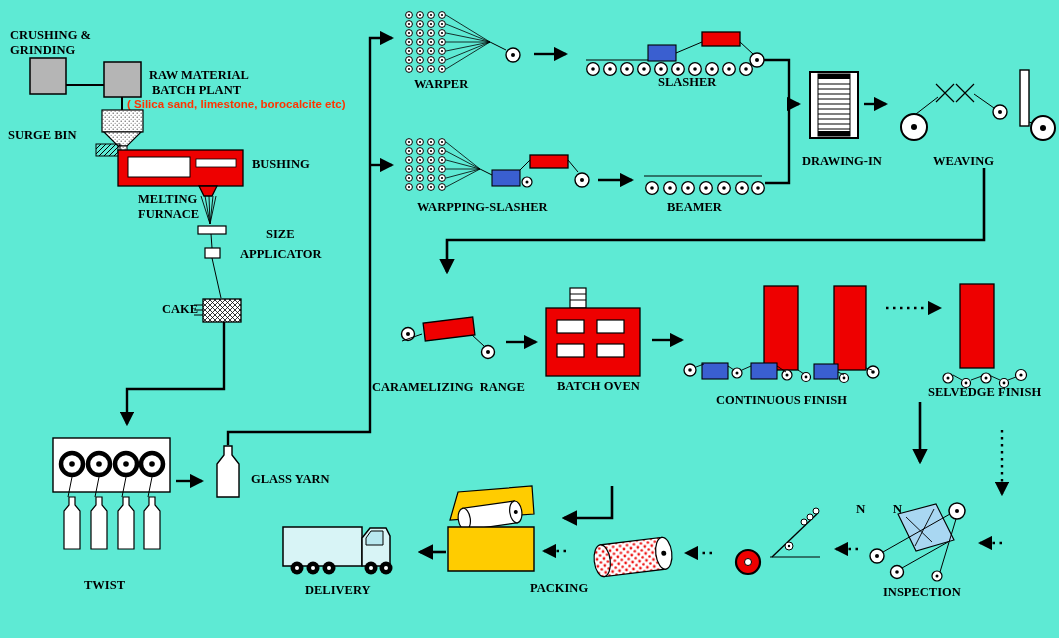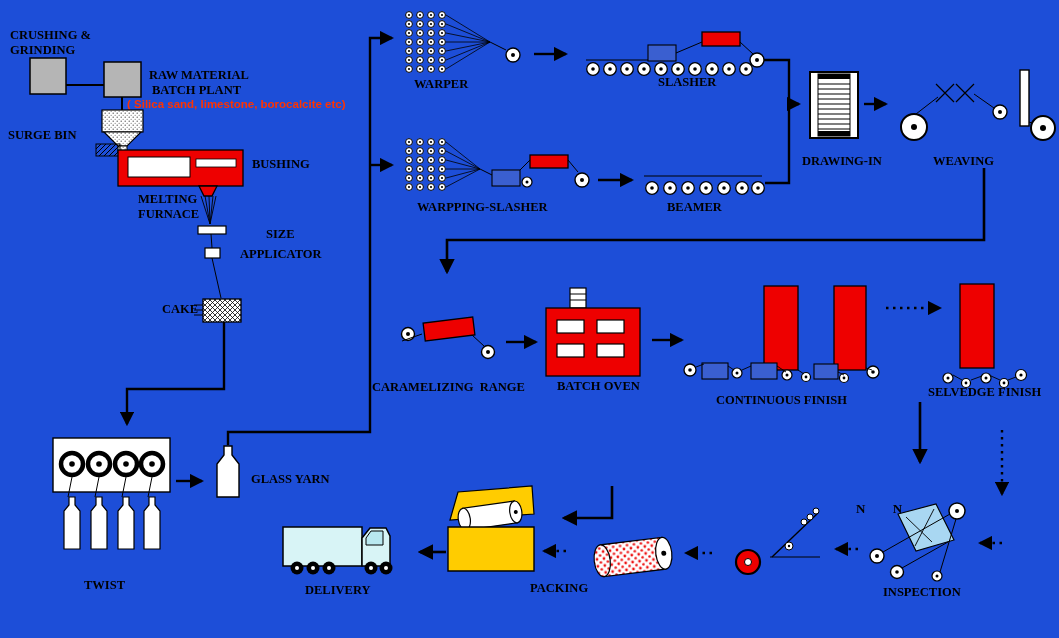--- a/index.html
+++ b/index.html
@@ -1,17 +1,17 @@
 <!DOCTYPE html>
 <html><head>
 <meta charset="utf-8">
 <title>Diagram</title>
 <style>
   html,body{margin:0;padding:0;background:#fff}
-  .stage{position:relative;width:1059px;height:638px;background:#1d4ed8;overflow:hidden}
+  .stage{position:relative;width:1059px;height:638px;background:#5eead4;overflow:hidden}
   svg{display:block}
   .lbl{font:700 12.5px "Liberation Serif", serif; fill:#000; white-space:pre}
   .note{font:700 11.5px "Liberation Sans", sans-serif; fill:#ff3300}
   .nn{font:700 13px "Liberation Serif", serif; fill:#000; letter-spacing:12px}
   .ln{stroke:#000;fill:none}
   .thick{stroke:#000;stroke-width:2.4;fill:none}
   .thick2{stroke:#000;stroke-width:2.6;fill:none}
   .dash{stroke:#000;stroke-width:2.4;fill:none;stroke-dasharray:2.5 4.5}
   .red{fill:#ee0000;stroke:#000;stroke-width:1.3}
   .blue{fill:#3a5fd0;stroke:#000;stroke-width:1.1}

